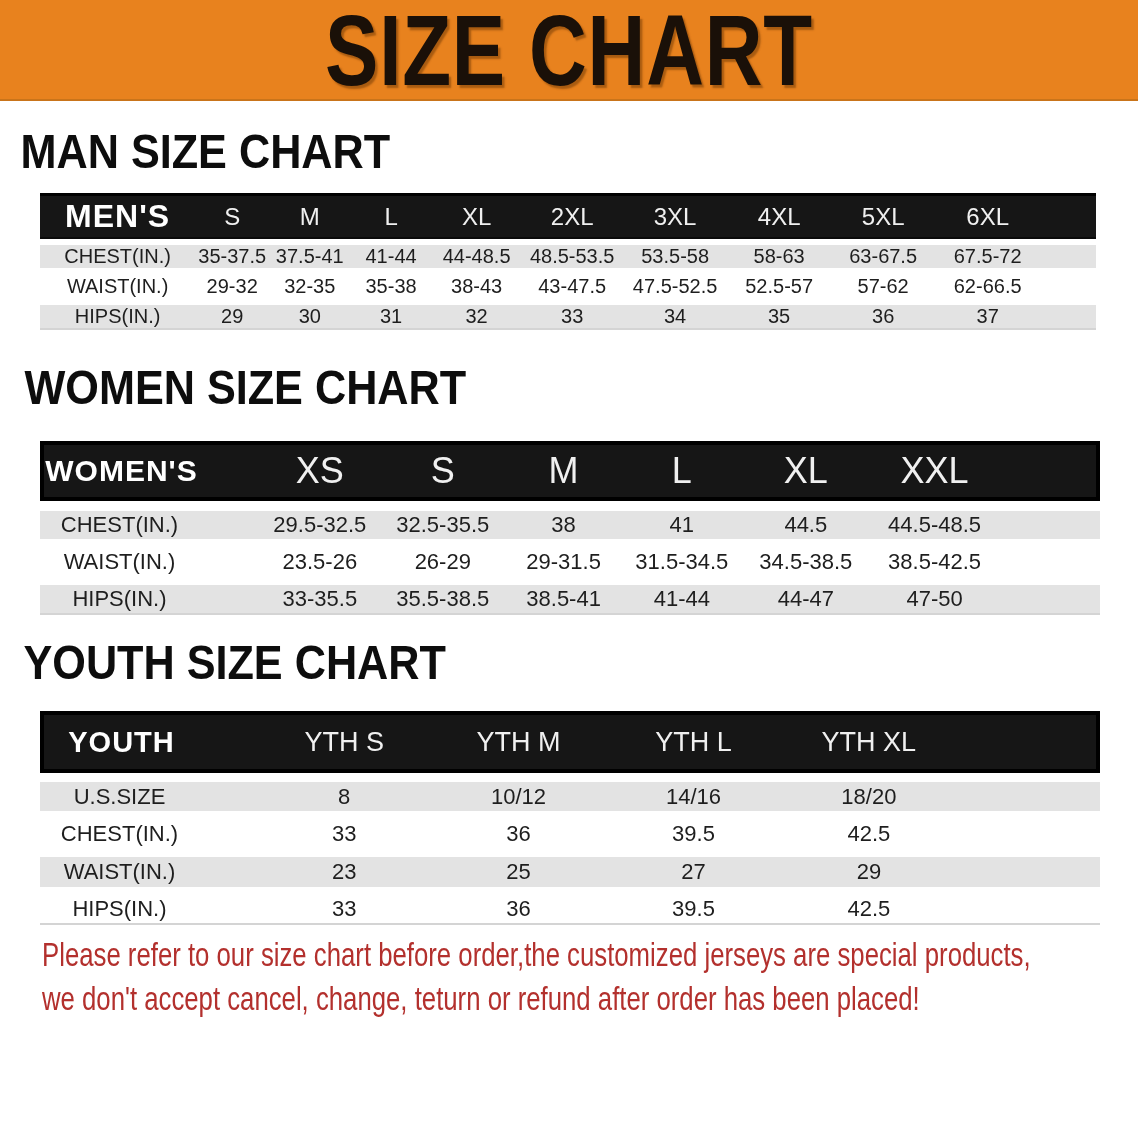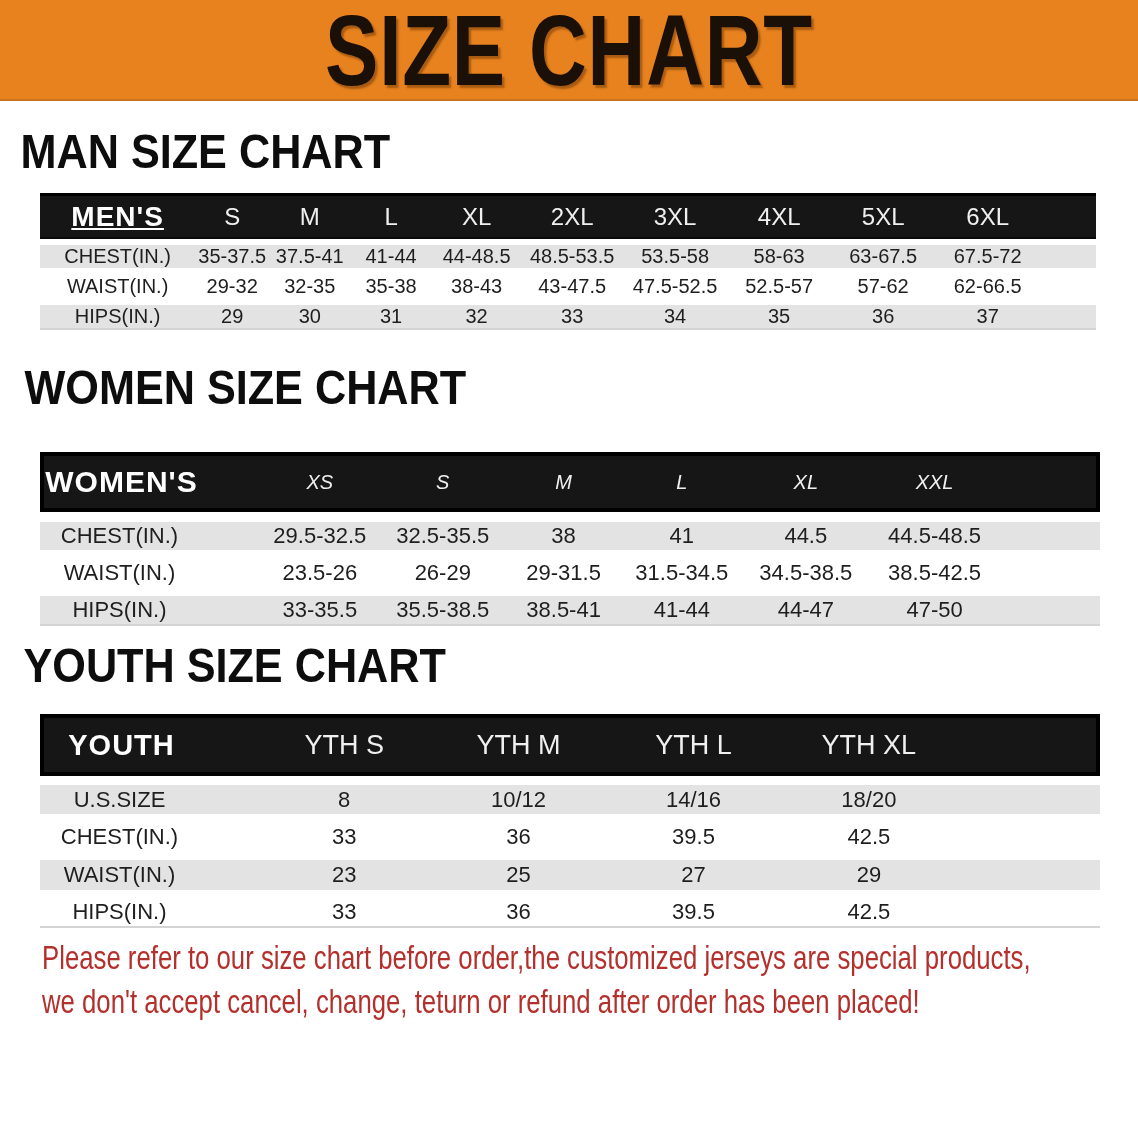--- a/index.html
+++ b/index.html
@@ -32,49 +32,49 @@
   .heading { text-align: left; }
   .heading span {
     display: inline-block;
     font-weight: bold; font-size: 48px; line-height: 1;
     color: #0d0d0d;
     transform: scaleX(0.90);
     white-space: nowrap;
   }
   #men-heading   { margin-top: 27px; }
   #women-heading { margin-top: 34px; }
-  #youth-heading { margin-top: 16px; }
+  #youth-heading { margin-top: 24px; }
 
   
   table { border-collapse: separate; border-spacing: 0; table-layout: fixed; }
   #men-table   { width: 1056px; margin: 17px 0 0 40px; }
-  #women-table { width: 1060px; margin: 40px 0 0 40px; }
+  #women-table { width: 1060px; margin: 29px 0 0 40px; }
   #youth-table { width: 1060px; margin: 24px 0 0 40px; }
 
   thead th {
     background: #161616;
     color: #f0f0f0;
     font-weight: normal;
     text-align: center;
     padding: 0;
   }
   th.corner { font-weight: bold; color: #ffffff; letter-spacing: 1px; }
 
   
   #men-table thead th { height: 46px; border-top: 3px solid #000; border-bottom: 2px solid #0a0a0a; }
-  #men-table th.corner { font-size: 28px; text-decoration: underline; }
+  #men-table th.corner { font-size: 32px; }
   #men-table th.size   { font-size: 24px; }
 
   
   #women-table thead th, #youth-table thead th { border-top: 4px solid #000; border-bottom: 4px solid #000; }
   #women-table thead th:first-child, #youth-table thead th:first-child { border-left: 4px solid #000; }
   #women-table thead th:last-child,  #youth-table thead th:last-child  { border-right: 4px solid #000; }
   #women-table thead th { height: 60px; }
   #women-table th.corner { font-size: 30px; }
-  #women-table th.size   { font-size: 20px; font-style: italic; }
+  #women-table th.size   { font-size: 36px; }
   #youth-table thead th { height: 62px; }
   #youth-table th.corner { font-size: 29px; }
   #youth-table th.size   { font-size: 27px; text-align: center; }
 
   tbody td { text-align: center; color: #1e1e1e; padding: 0; background: #ffffff; }
   tbody tr:nth-child(odd) td { background: #E3E3E3; }
   tbody tr:last-child td { border-bottom: 2px solid #d4d4d4; }
 
   #men-table tbody td { height: 28px; font-size: 20px; border-top: 7px solid #fff; }
   #men-table tbody tr:first-child td { border-top-width: 6px; }

